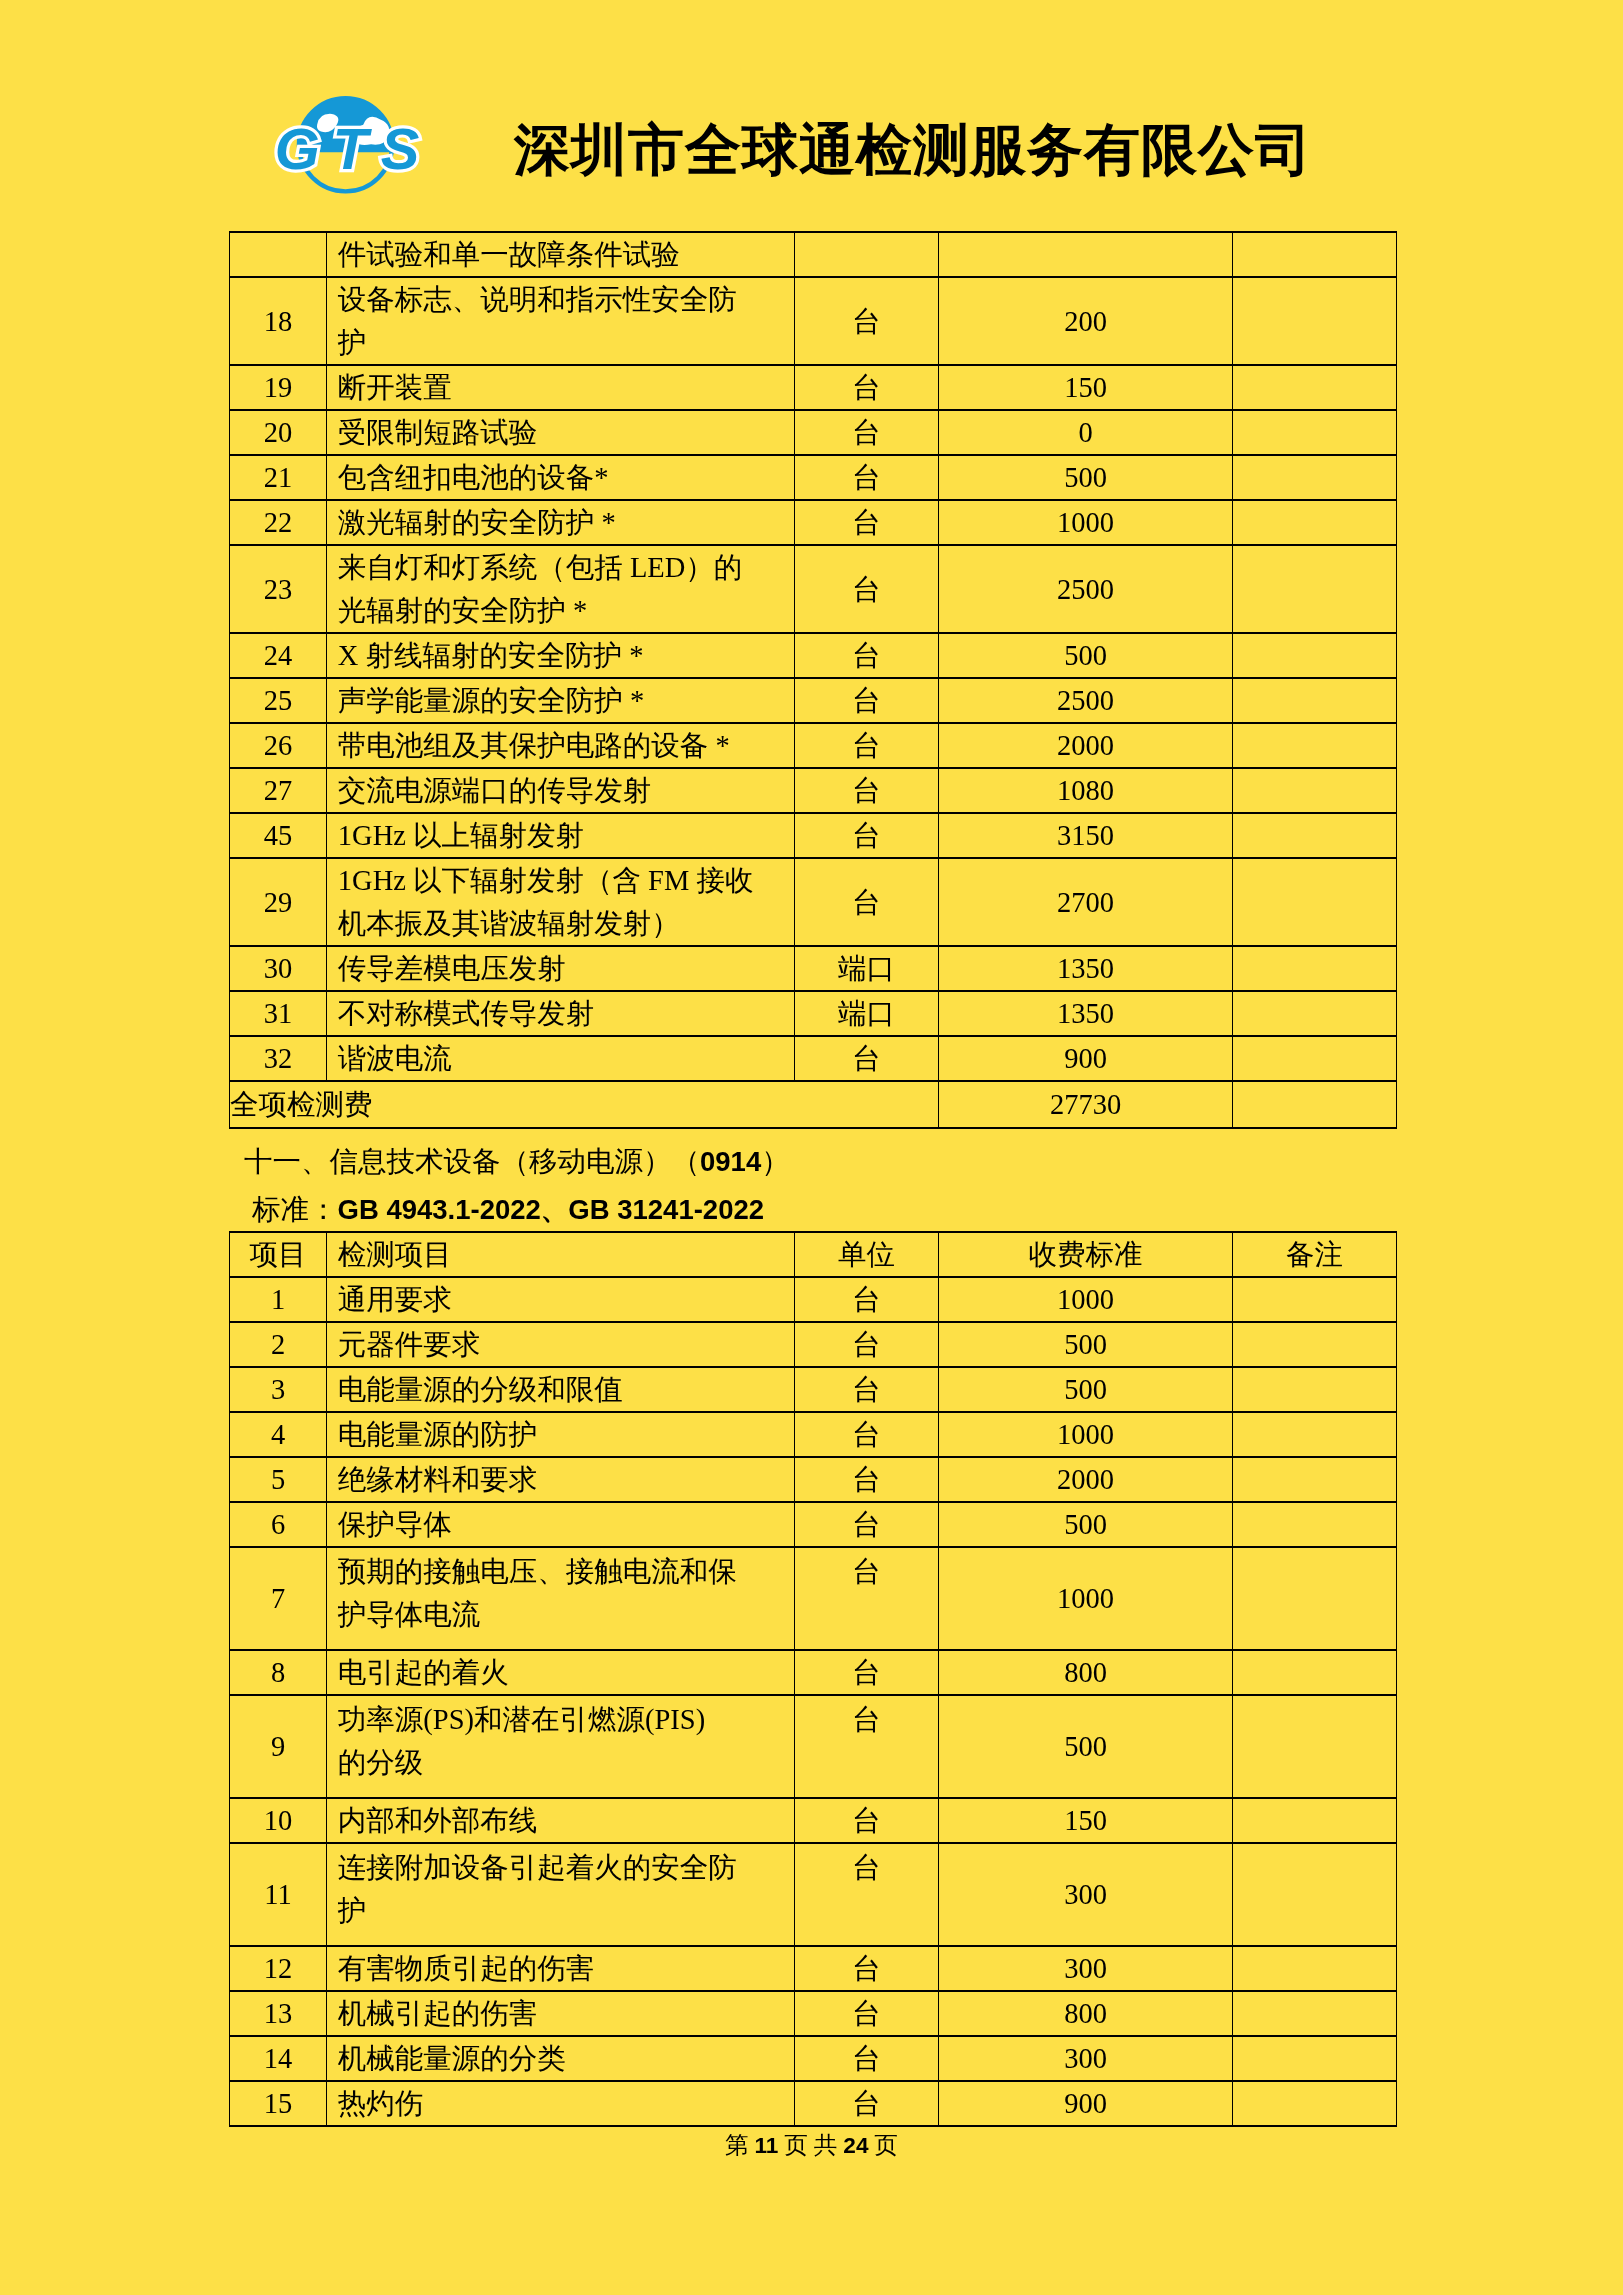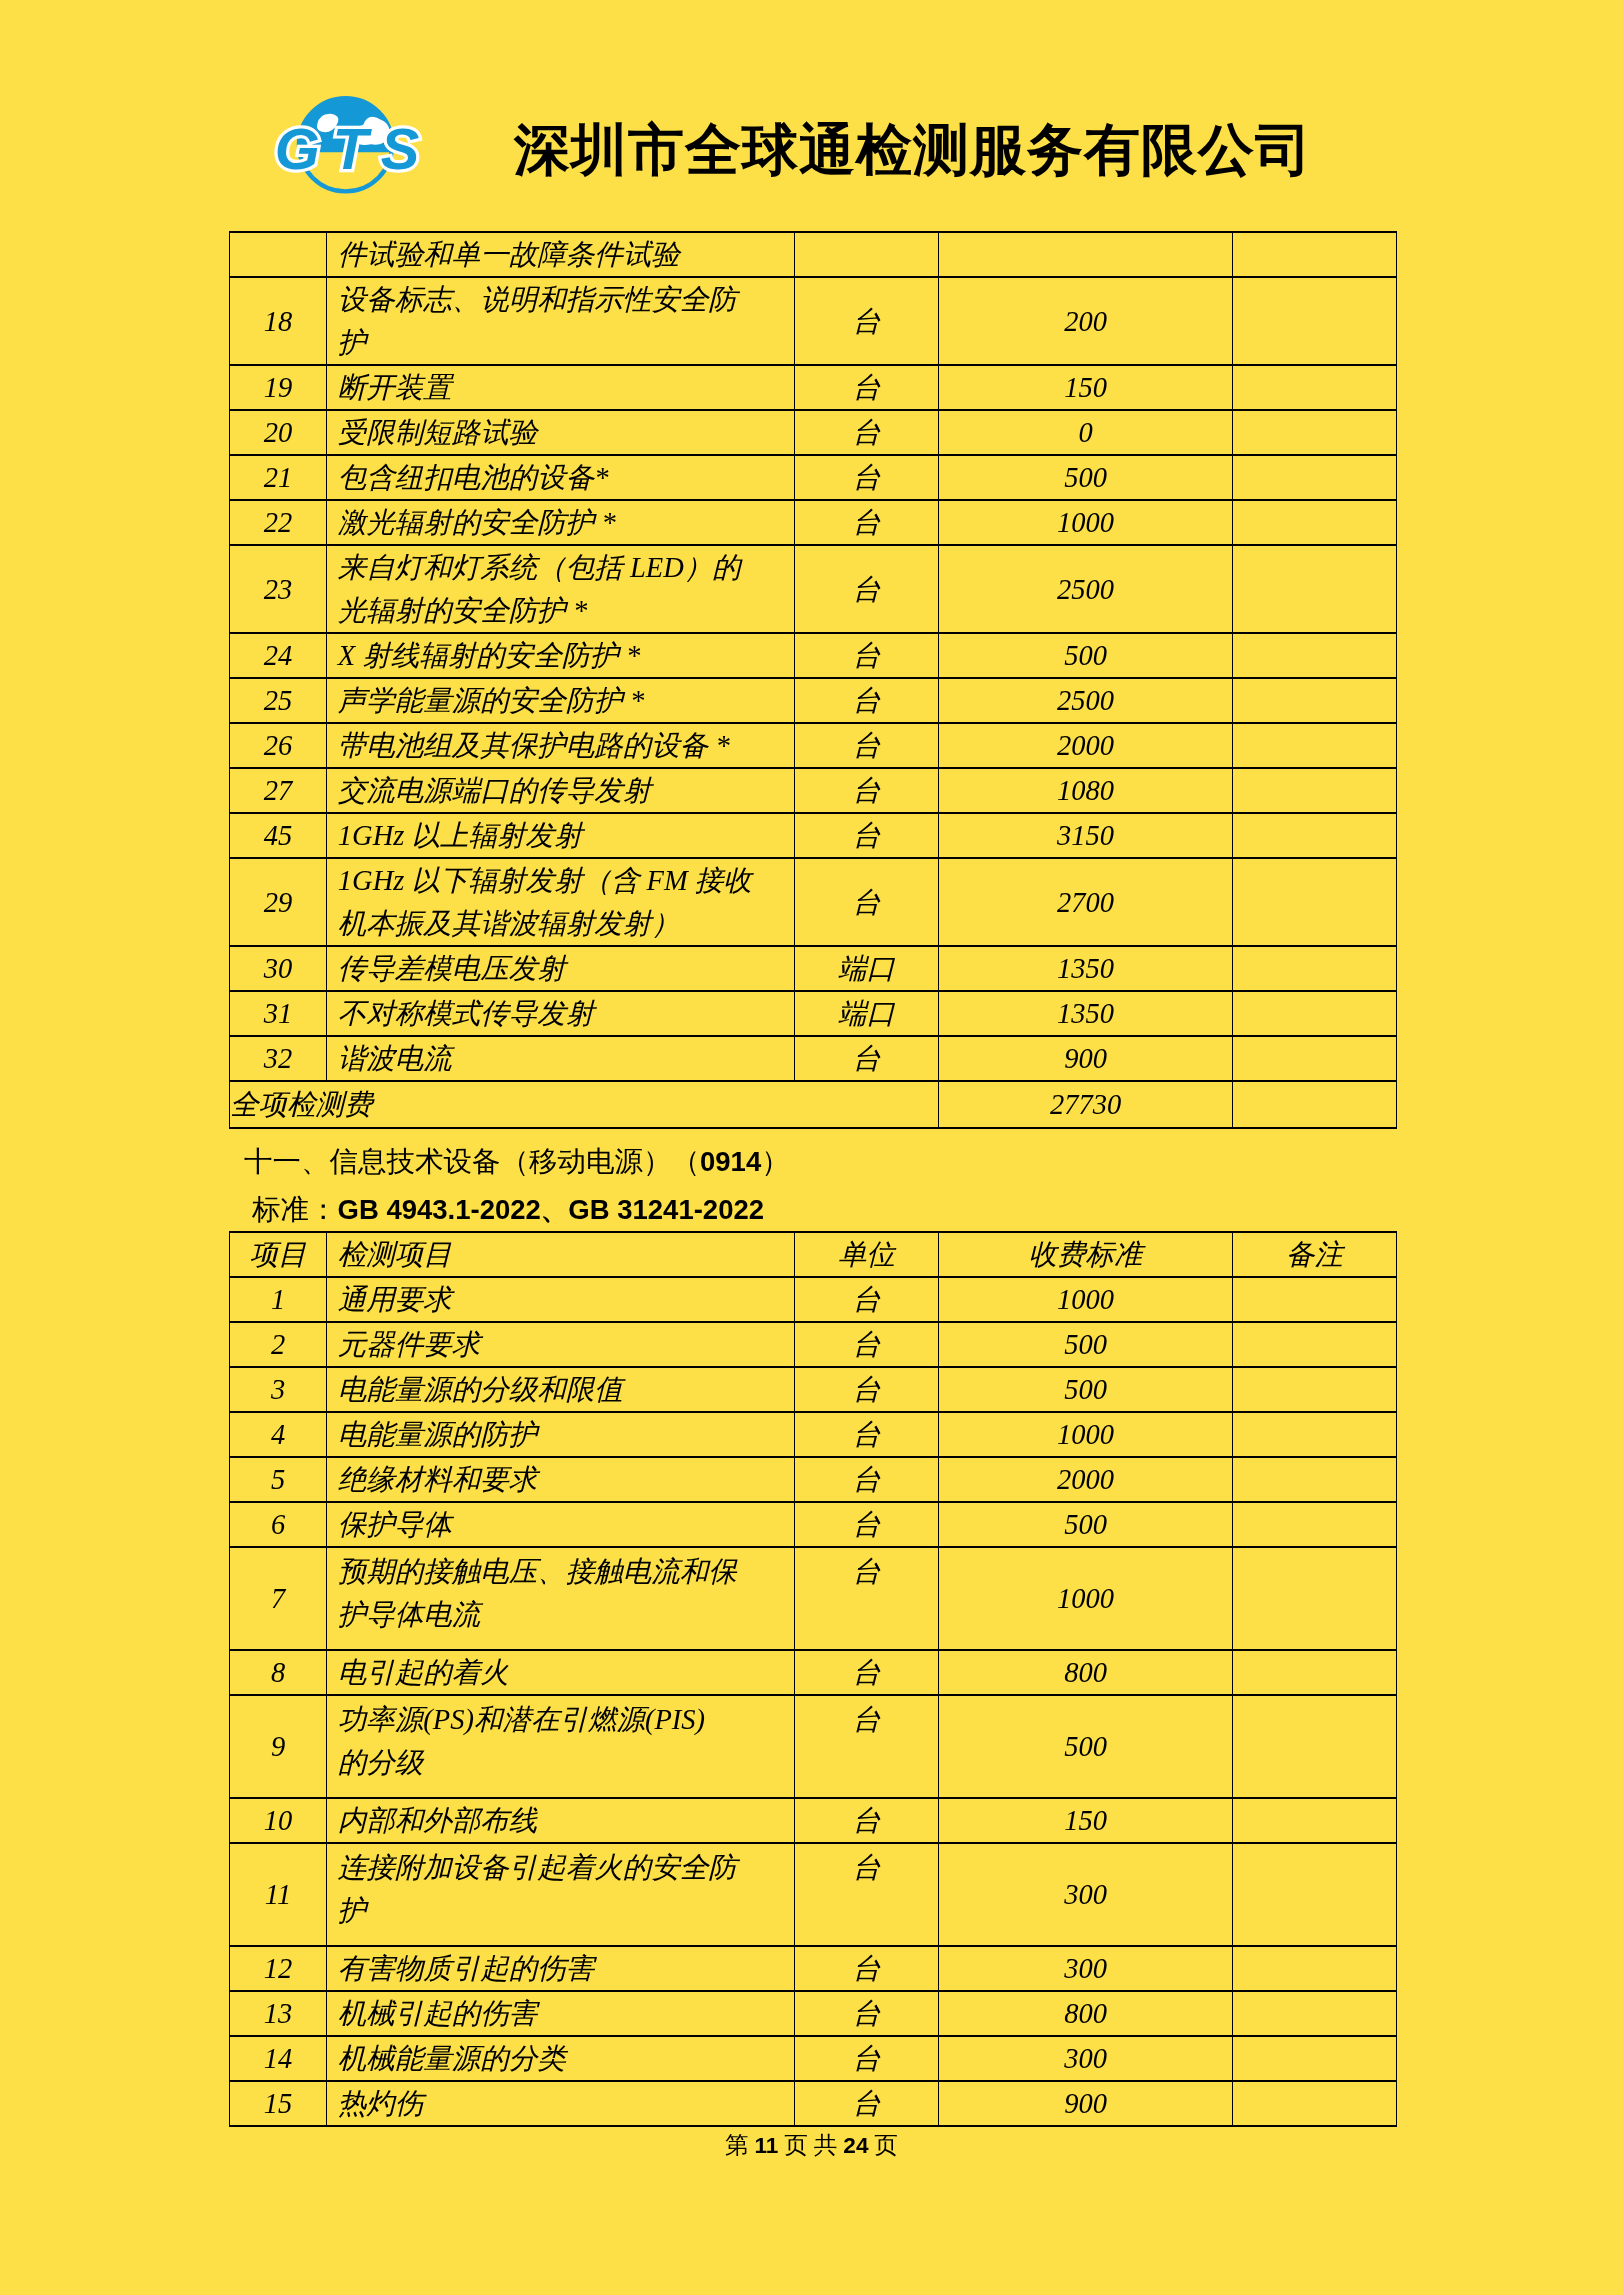--- a/index.html
+++ b/index.html
@@ -6,21 +6,21 @@
   .page{position:relative;width:1623px;height:2295px;background:#fde047;
         font-family:"Liberation Serif","DejaVu Serif",serif;color:#000;overflow:hidden;}
 
   
   .logo{position:absolute;left:272px;top:94px;width:152px;height:106px;}
   .company-name{position:absolute;left:466px;top:123px;font-size:56px;font-weight:bold;
                 letter-spacing:1px;line-height:54px;white-space:nowrap;margin-left:48px;}
 
   
   table.fee-table{position:absolute;left:229px;border-collapse:collapse;table-layout:fixed;
-                  width:1167px;font-size:28.5px;font-style:italic;}
+                  width:1167px;font-size:28.5px;}
   table.t1{top:231px;}
   table.t2{top:1231px;}
   .fee-table td{border-left:1.5px solid #000;border-right:1.5px solid #000;
                 border-top:2.5px solid #000;border-bottom:2.5px solid #000;
                 vertical-align:middle;text-align:center;line-height:43px;
                 padding:0;overflow:hidden;}
   .fee-table tr{height:43px;}
   .fee-table tr.tall{height:86px;}
   .t2 tr.tall{height:103px;}
   .fee-table td.item{text-align:left;padding-left:10.8px;padding-right:2.9px;white-space:pre-line;}

